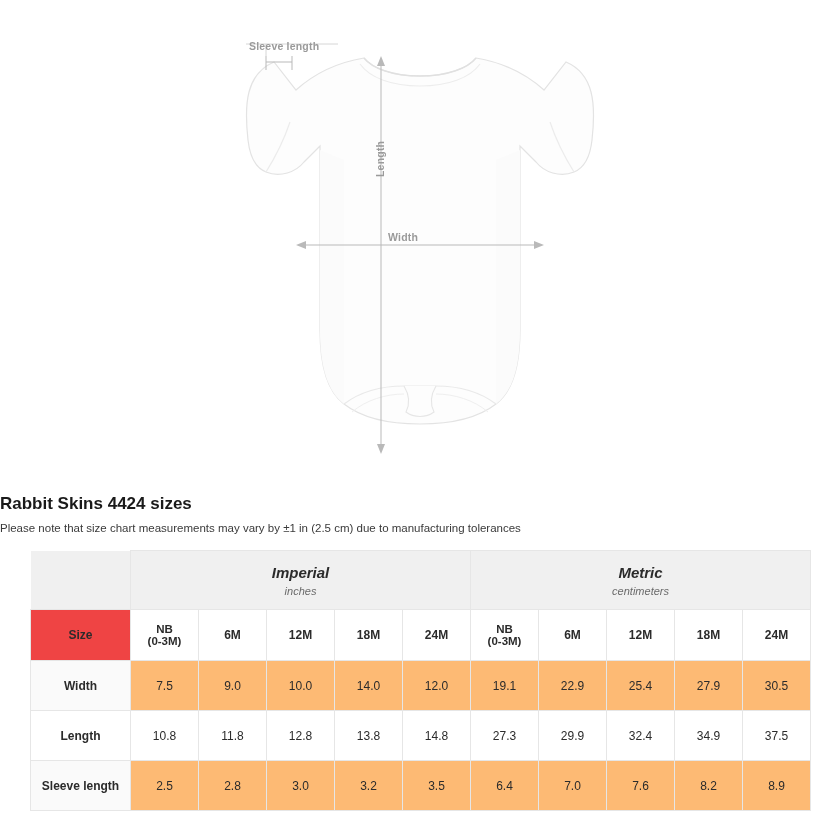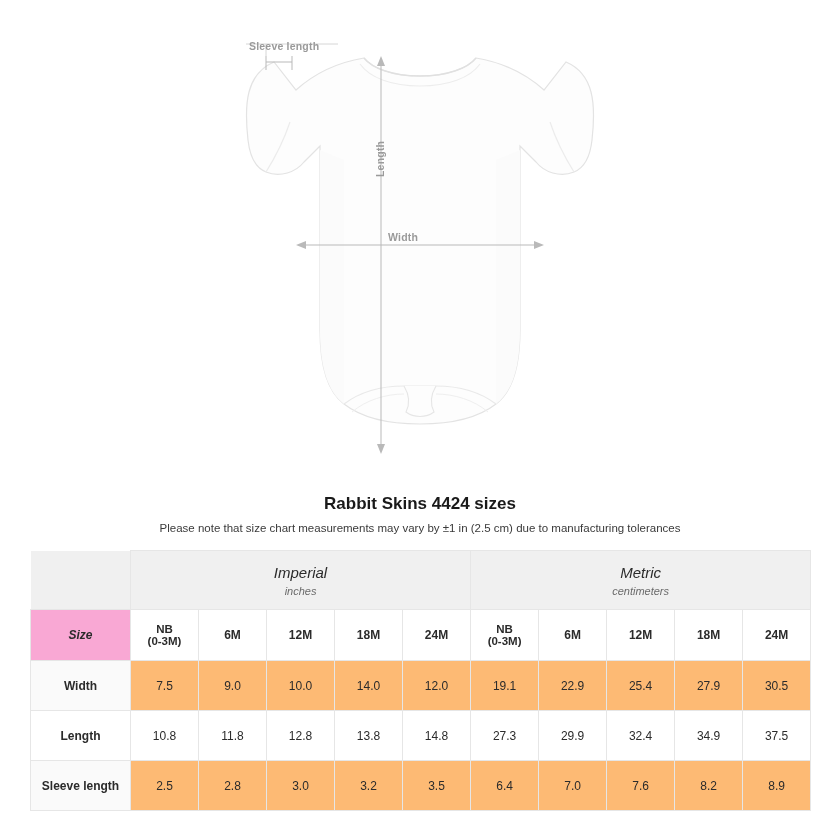--- a/index.html
+++ b/index.html
@@ -50,21 +50,21 @@
   }
   .label-length {
     left: 374px;
     top: 177px;
     transform: rotate(-90deg);
     transform-origin: left top;
   }
 
   
   .title-block {
-    text-align: center;
+    text-align: left;
     margin-top: 14px;
   }
   .chart-title {
     font-size: 17px;
     font-weight: bold;
     color: #1a1a1a;
     margin: 0 0 8px 0;
   }
   .chart-note {
     font-size: 11.5px;
@@ -92,21 +92,21 @@
     padding: 0;
   }
   .sys-header td {
     background: #f0f0f0;
     border: none;
     height: 58px;
   }
   .sys-name {
     font-size: 15px;
     font-style: italic;
-    font-weight: normal;
+    font-weight: bold;
     color: #2b2b2b;
     line-height: 1.2;
   }
   .sys-unit {
     font-size: 11px;
     font-style: italic;
     color: #6a6a6a;
     margin-top: 3px;
   }
   .row-head {
@@ -115,22 +115,21 @@
     background: #f7f7f7;
     width: 100px;
   }
   .col-head td {
     height: 50px;
     font-weight: bold;
     font-size: 11.5px;
     background: #ffffff;
   }
   .col-head td.row-head {
-    background: #f9a8d4;
-    font-style: italic;
+    background: #ef4444;
   }
   .col-head .sub {
     display: block;
     font-weight: bold;
     font-size: 11.5px;
   }
   tr.data-row td {
     height: 49px;
   }
   tr.data-row.alt td {

